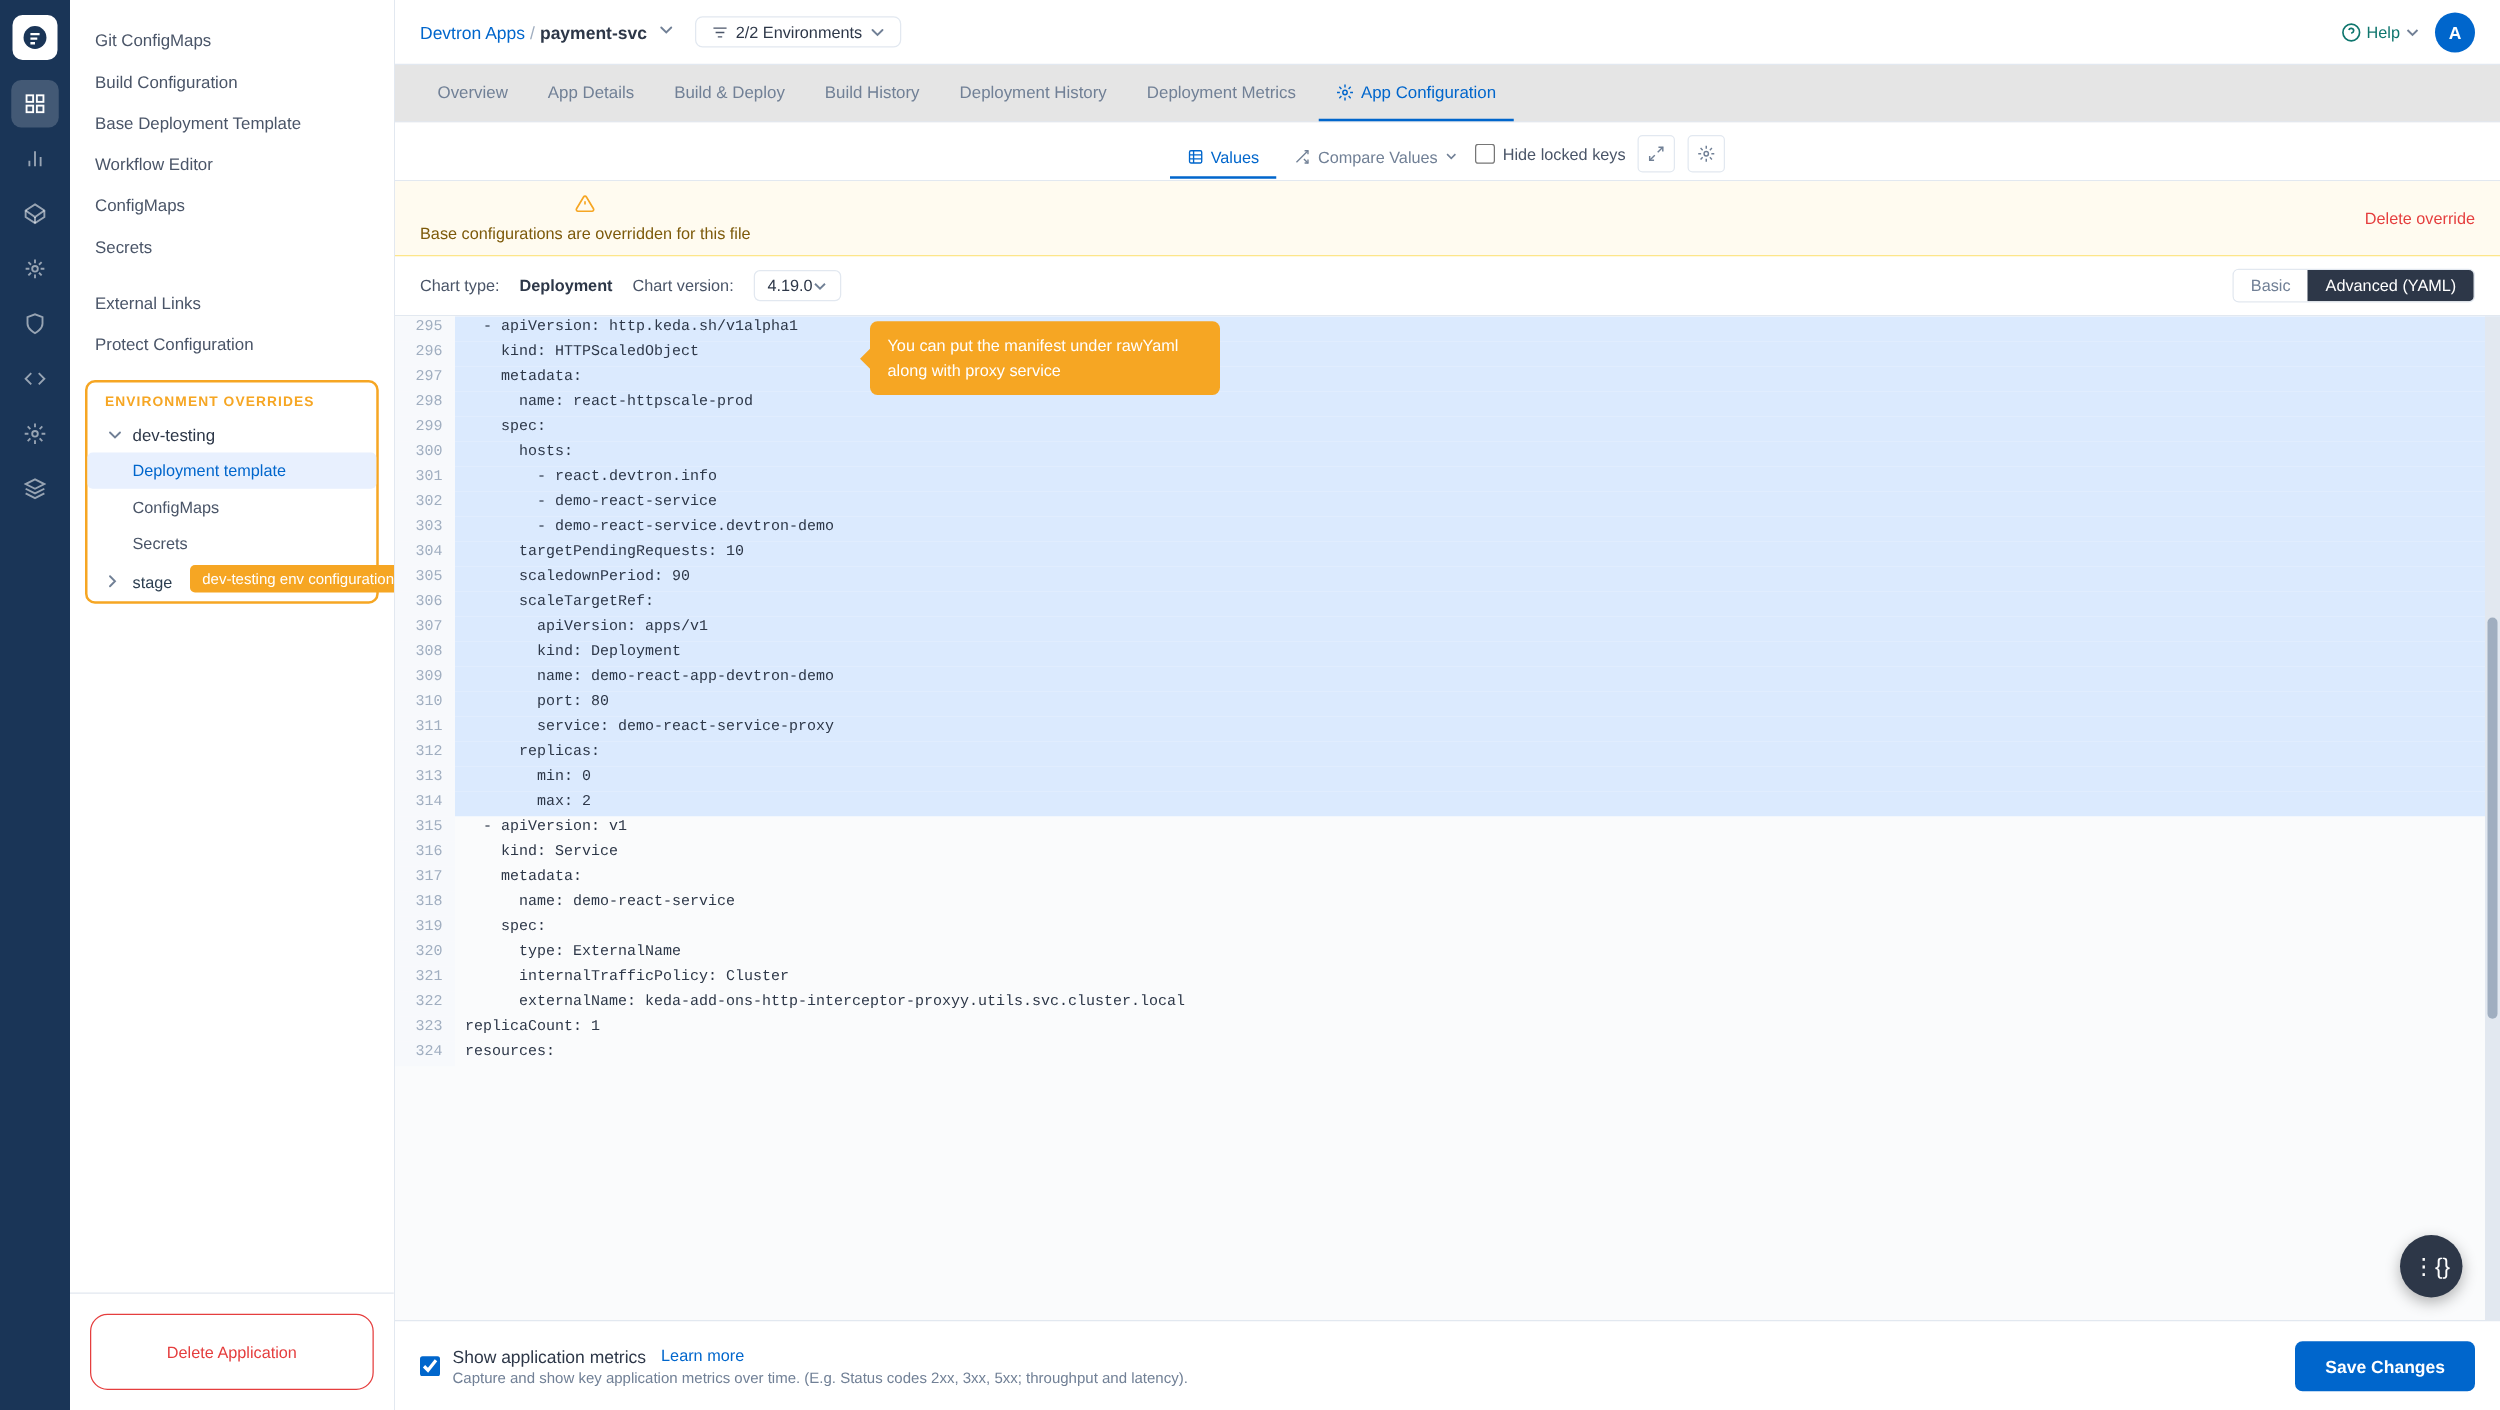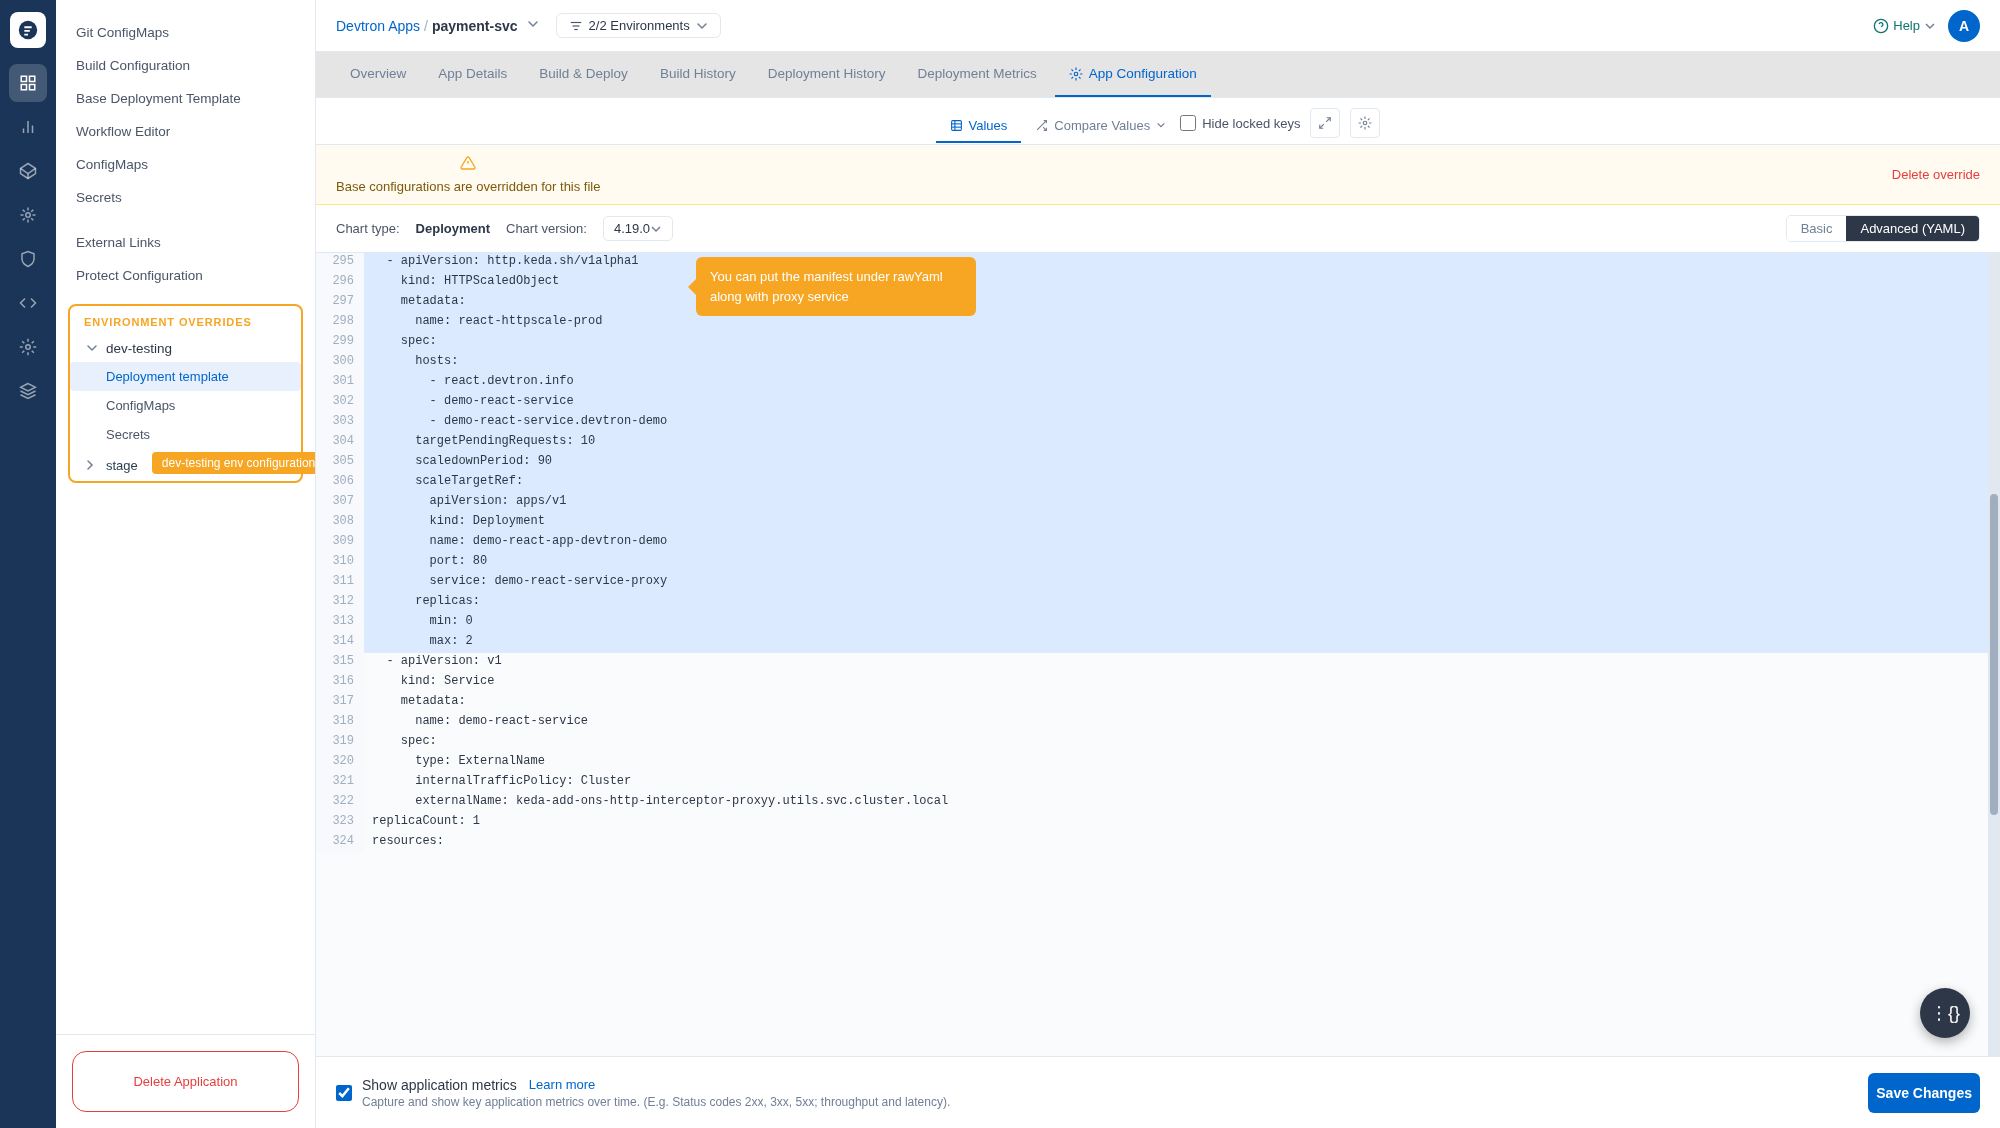--- a/index.html
+++ b/index.html
@@ -97,21 +97,21 @@
     .scroll-bar { position: absolute; right: 0; top: 0; bottom: 0; width: 12px; background: #e2e8f0; }
     .scroll-thumb { position: absolute; right: 2px; top: 30%; width: 8px; height: 40%; background: #a0aec0; border-radius: 4px; }
 
     
     .bottom-bar { height: 72px; border-top: 1px solid #e2e8f0; display: flex; align-items: center; padding: 0 20px; justify-content: space-between; background: white; flex-shrink: 0; }
     .show-metrics { display: flex; align-items: center; gap: 10px; }
     .checkbox { width: 16px; height: 16px; accent-color: #0066cc; cursor: pointer; }
     .metrics-label { font-size: 14px; font-weight: 500; color: #2d3748; }
     .metrics-link { color: #0066cc; cursor: pointer; font-size: 13px; margin-left: 8px; }
     .metrics-desc { font-size: 12px; color: #718096; margin-top: 2px; }
-    .save-btn { padding: 12px 8px; background: #0066cc; color: white; border: none; border-radius: 6px; font-size: 14px; font-weight: 600; cursor: pointer; }
+    .save-btn { padding: 12px 24px; background: #0066cc; color: white; border: none; border-radius: 6px; font-size: 14px; font-weight: 600; cursor: pointer; }
 
     
     .fab { position: fixed; bottom: 90px; right: 30px; width: 50px; height: 50px; background: #2d3748; border-radius: 50%; display: flex; align-items: center; justify-content: center; cursor: pointer; color: white; font-size: 18px; box-shadow: 0 4px 12px rgba(0,0,0,0.3); }
 
     
     .stage-row { display: flex; align-items: center; justify-content: space-between; }
 
     ::-webkit-scrollbar { width: 6px; }
     ::-webkit-scrollbar-track { background: #f1f1f1; }
     ::-webkit-scrollbar-thumb { background: #c1c1c1; border-radius: 3px; }

